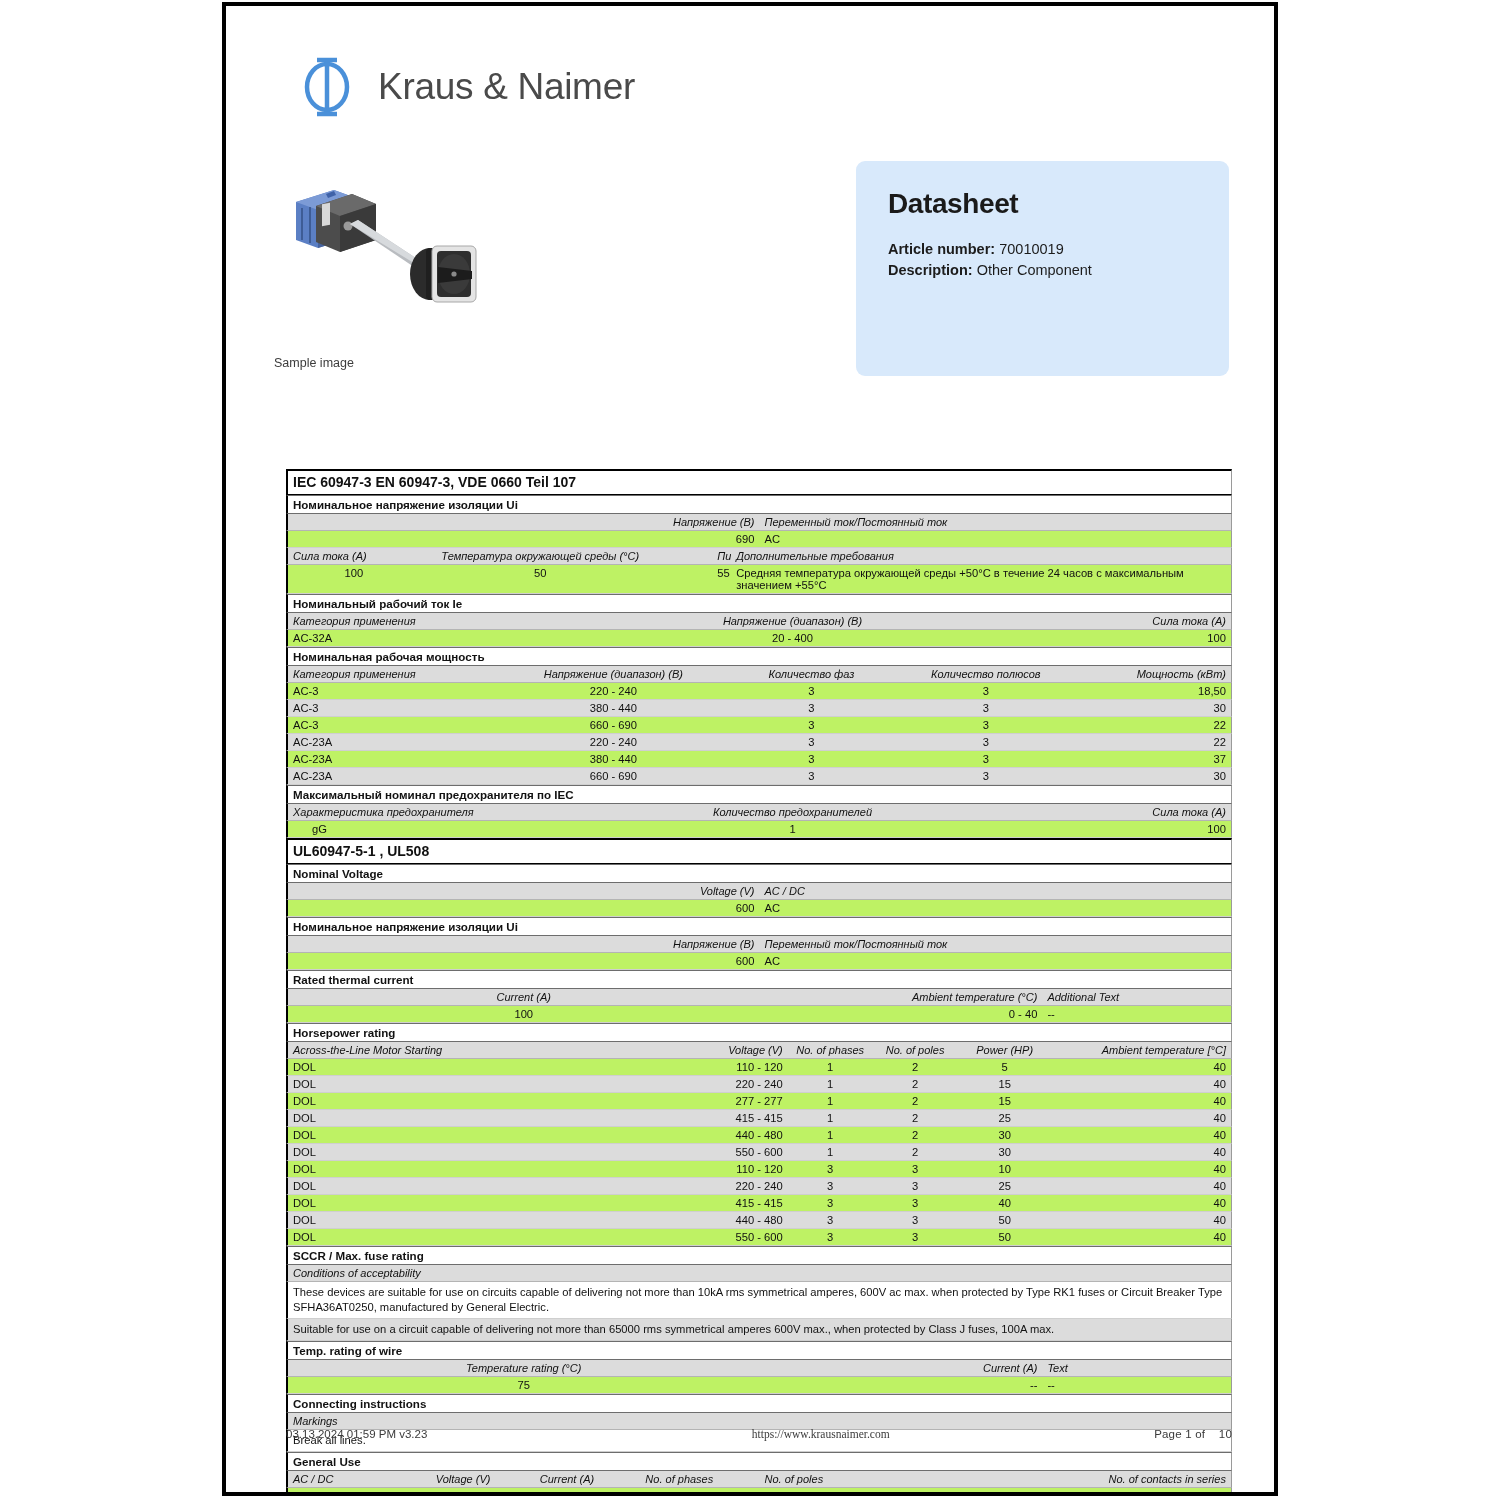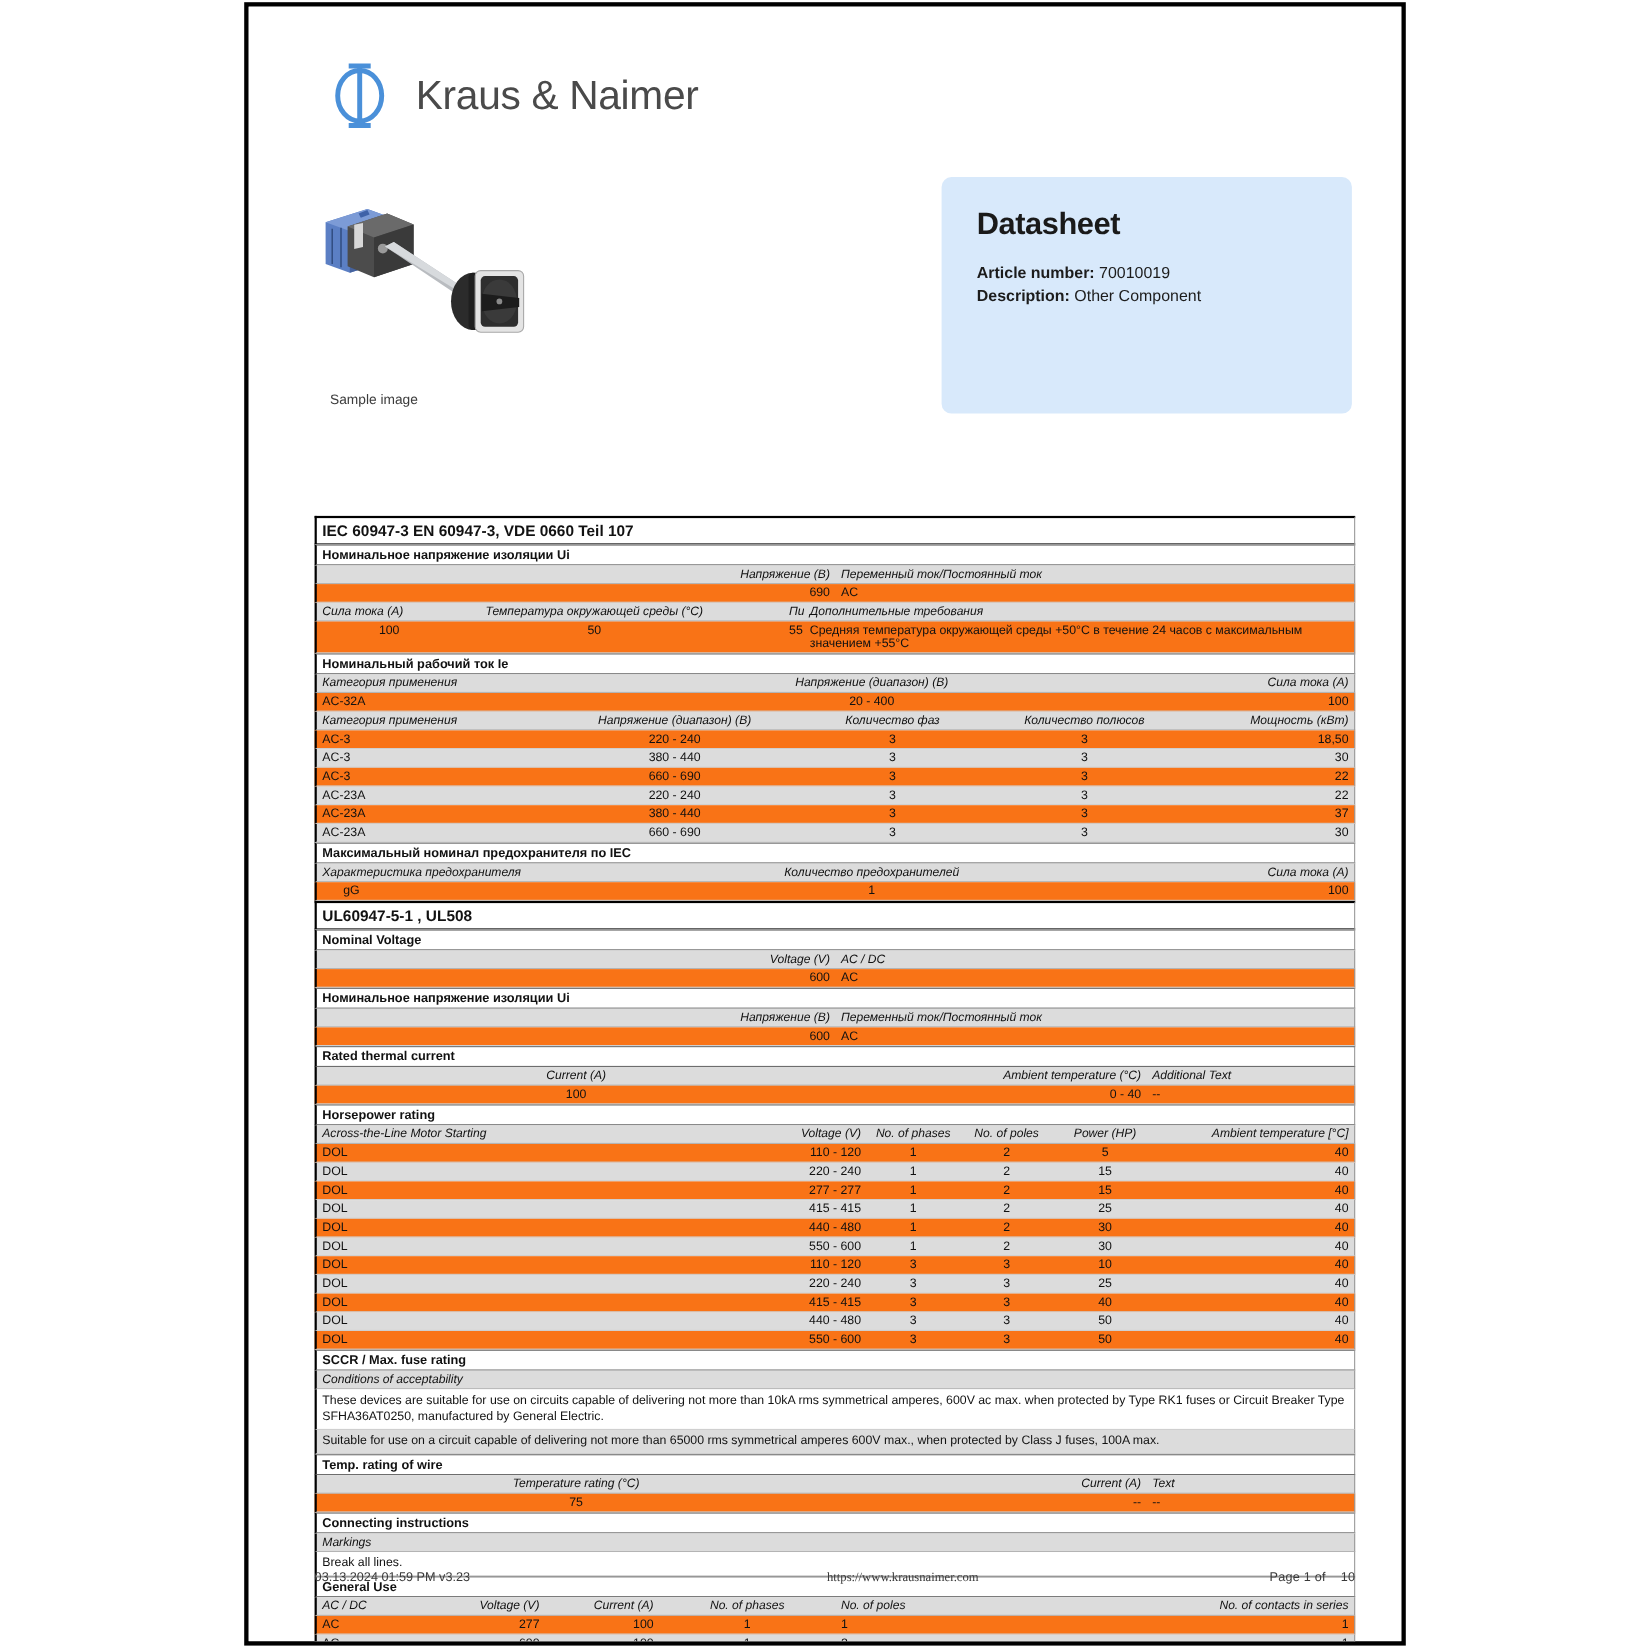--- a/index.html
+++ b/index.html
@@ -30,21 +30,21 @@
     margin-left: 22px;
     font-size: 37px;
     color: #4a4a4a;
     letter-spacing: -0.3px;
     font-family: "Liberation Sans", sans-serif;
     white-space: nowrap;
   }
 
   .sample-img-wrap { position: absolute; left: 60px; top: 168px; width: 230px; height: 150px; }
   .sample-caption {
-    position: absolute; left: 74px; top: 350px;
+    position: absolute; left: 48px; top: 350px;
     font-size: 12.5px; color: #3c3c3c;
   }
 
   .ds-box {
     position: absolute; left: 630px; top: 155px;
     width: 373px; height: 215px;
     background: #d8e9fb;
     border-radius: 9px;
     padding: 27px 0 0 32px;
   }
@@ -88,21 +88,21 @@
     border-right: 1px solid #9a9a9a;
     border-bottom: 1px solid #b4b4b4;
     font-style: italic;
     font-size: 11px;
     padding: 2px 0 2px 0;
   }
   .d-row {
     border-left: 2px solid #000;
     border-right: 1px solid #9a9a9a;
     border-bottom: 1px solid #cfcfcf;
-    background: #f97316;
+    background: #bef264;
     padding: 2px 0 2px 0;
     font-size: 11.2px;
   }
   .d-row.alt { background: #dcdcdc; }
   .text-row {
     border-left: 2px solid #000;
     border-right: 1px solid #9a9a9a;
     border-bottom: 1px solid #cfcfcf;
     background: #fff;
     padding: 3px 6px 3px 5px;
@@ -245,20 +245,21 @@
             <span class="c r" style="flex: 0 0 23%; max-width: 23%;">Сила тока (A)</span>
           </div>
         </div>
         <div class="d-row">
           <div class="cells">
             <span class="c l" style="flex: 0 0 30%; max-width: 30%;">AC-32A</span>
             <span class="c ctr" style="flex: 0 0 47%; max-width: 47%;">20 - 400</span>
             <span class="c r" style="flex: 0 0 23%; max-width: 23%;">100</span>
           </div>
         </div>
+        <div class="sec-head">Номинальная рабочая мощность</div>
         <div class="col-head">
           <div class="cells">
             <span class="c l" style="flex: 0 0 22%; max-width: 22%;">Категория применения</span>
             <span class="c ctr" style="flex: 0 0 25%; max-width: 25%;">Напряжение (диапазон) (B)</span>
             <span class="c ctr" style="flex: 0 0 17%; max-width: 17%;">Количество фаз</span>
             <span class="c ctr" style="flex: 0 0 20%; max-width: 20%;">Количество полюсов</span>
             <span class="c r" style="flex: 0 0 16%; max-width: 16%;">Мощность (кВт)</span>
           </div>
         </div>
         <div class="d-row">

